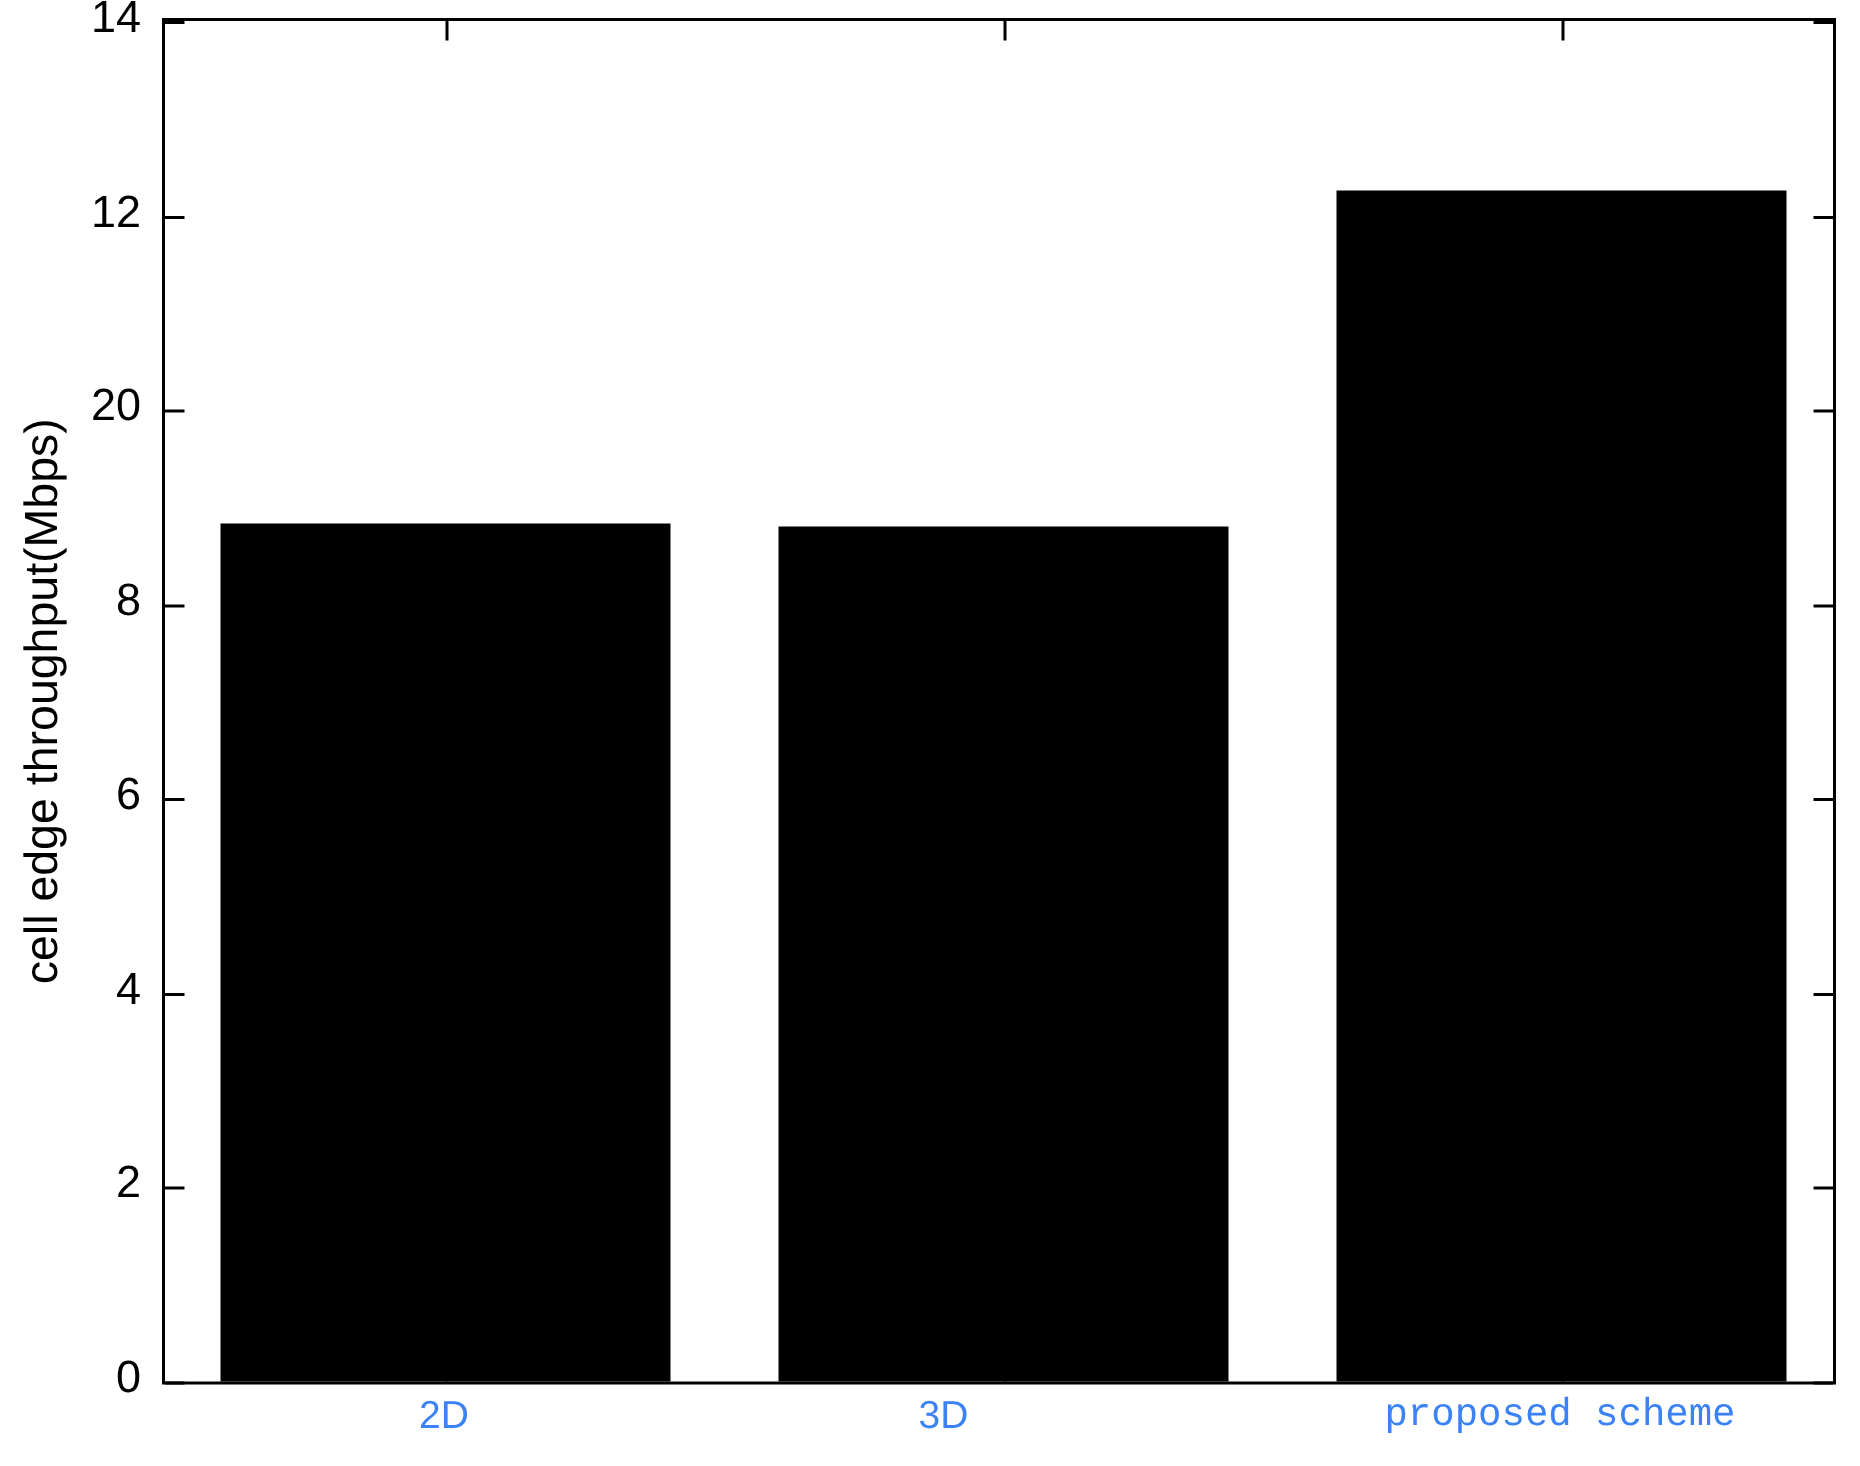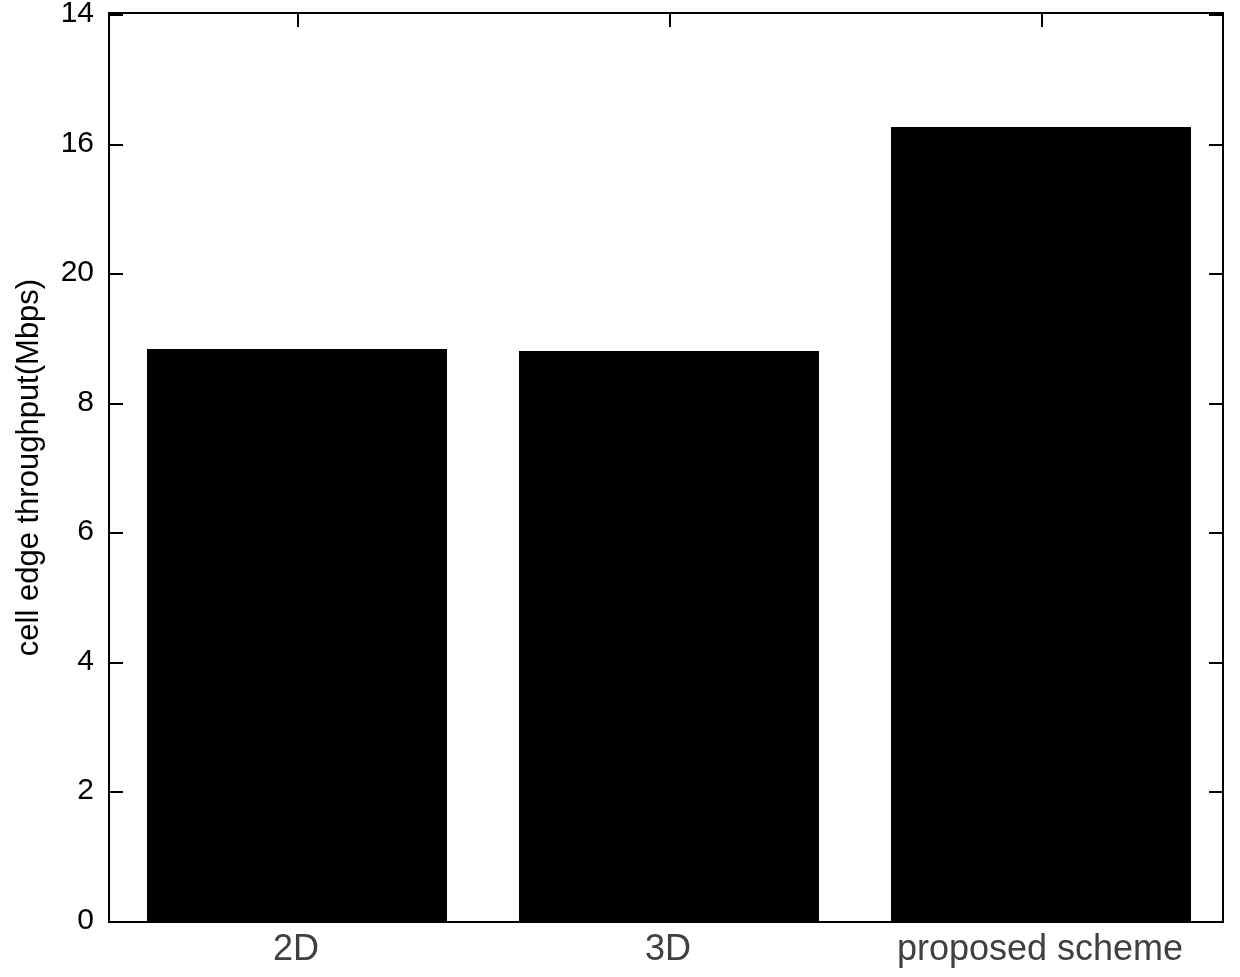--- a/index.html
+++ b/index.html
@@ -77,22 +77,22 @@
     text-align: right;
     font-size: 30px;
     color: #000000;
     line-height: 1;
     transform: translateY(-50%);
     white-space: nowrap;
   }
   .xtick-label {
     position: absolute;
     top: 930px;
-    font-size: 36px;
-    color: #404040;
+    font-size: 26px;
+    color: #3b82f6;
     line-height: 1;
     transform: translateX(-50%);
     white-space: nowrap;
   }
 
   
   #ylabel {
     position: absolute;
     left: 0px;
     top: 0px;
@@ -116,26 +116,26 @@
 <div id="figure">
 
   <div id="ylabel">cell edge throughput(Mbps)</div>
 
   <div class="ytick-label" style="top: 919px;">0</div>
   <div class="ytick-label" style="top: 789.429px;">2</div>
   <div class="ytick-label" style="top: 659.857px;">4</div>
   <div class="ytick-label" style="top: 530.286px;">6</div>
   <div class="ytick-label" style="top: 400.714px;">8</div>
   <div class="ytick-label" style="top: 271.143px;">20</div>
-  <div class="ytick-label" style="top: 141.571px;">16</div>
+  <div class="ytick-label" style="top: 141.571px;">12</div>
   <div class="ytick-label" style="top: 12px;">14</div>
 
   <div class="xtick-label" style="left:296px;">2D</div>
-  <div class="xtick-label" style="left:668px;">3D</div>
-  <div class="xtick-label" style="left:1040px;">proposed scheme</div>
+  <div class="xtick-label" style="left:629px;">3D</div>
+  <div class="xtick-label" style="left:1040px;font-family:Liberation Mono, monospace;">proposed scheme</div>
 
   <div id="plot-area">
 
     <div class="bar" style="left: 37px; width: 300px; height: 572.058px; background: rgb(0, 0, 0);"></div>
     <div class="bar" style="left: 409px; width: 300px; height: 570.114px; background: rgb(0, 0, 0);"></div>
     <div class="bar" style="left: 781px; width: 300px; height: 793.625px; background: rgb(0, 0, 0);"></div>
 
     <div class="ytick" style="top: 907px;"></div>
     <div class="ytick" style="top: 777.429px;"></div>
     <div class="ytick" style="top: 647.857px;"></div>

